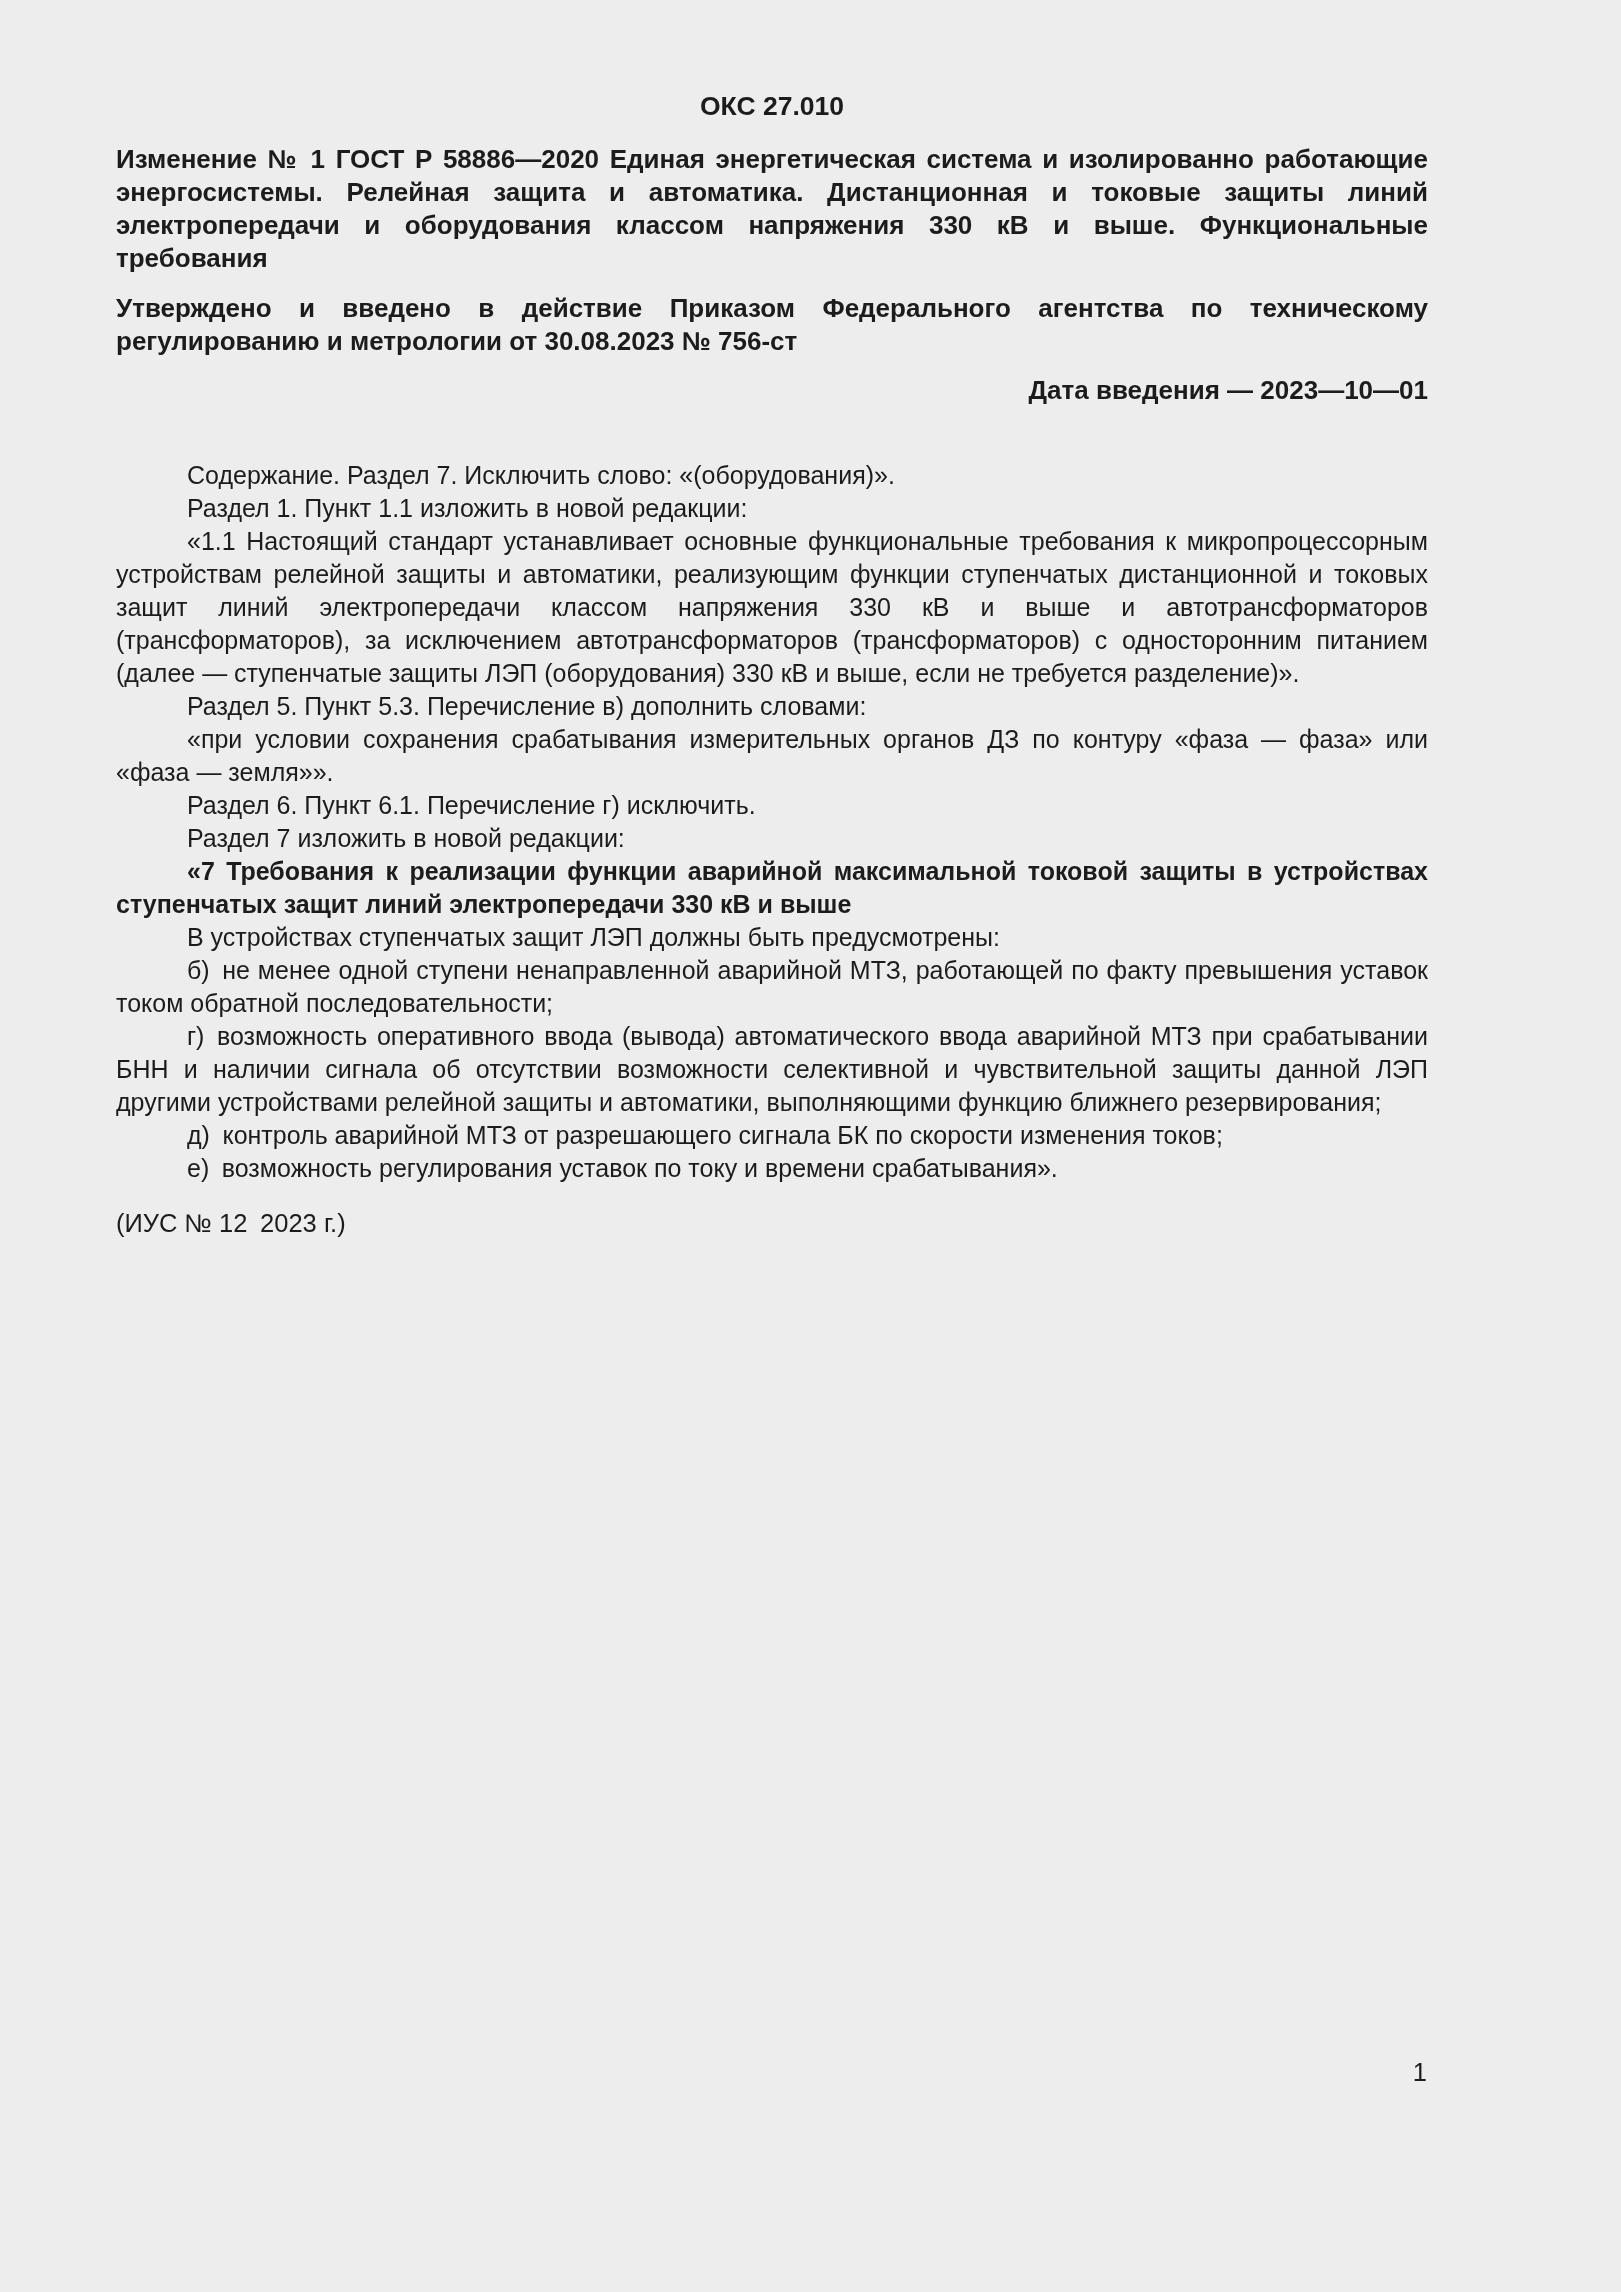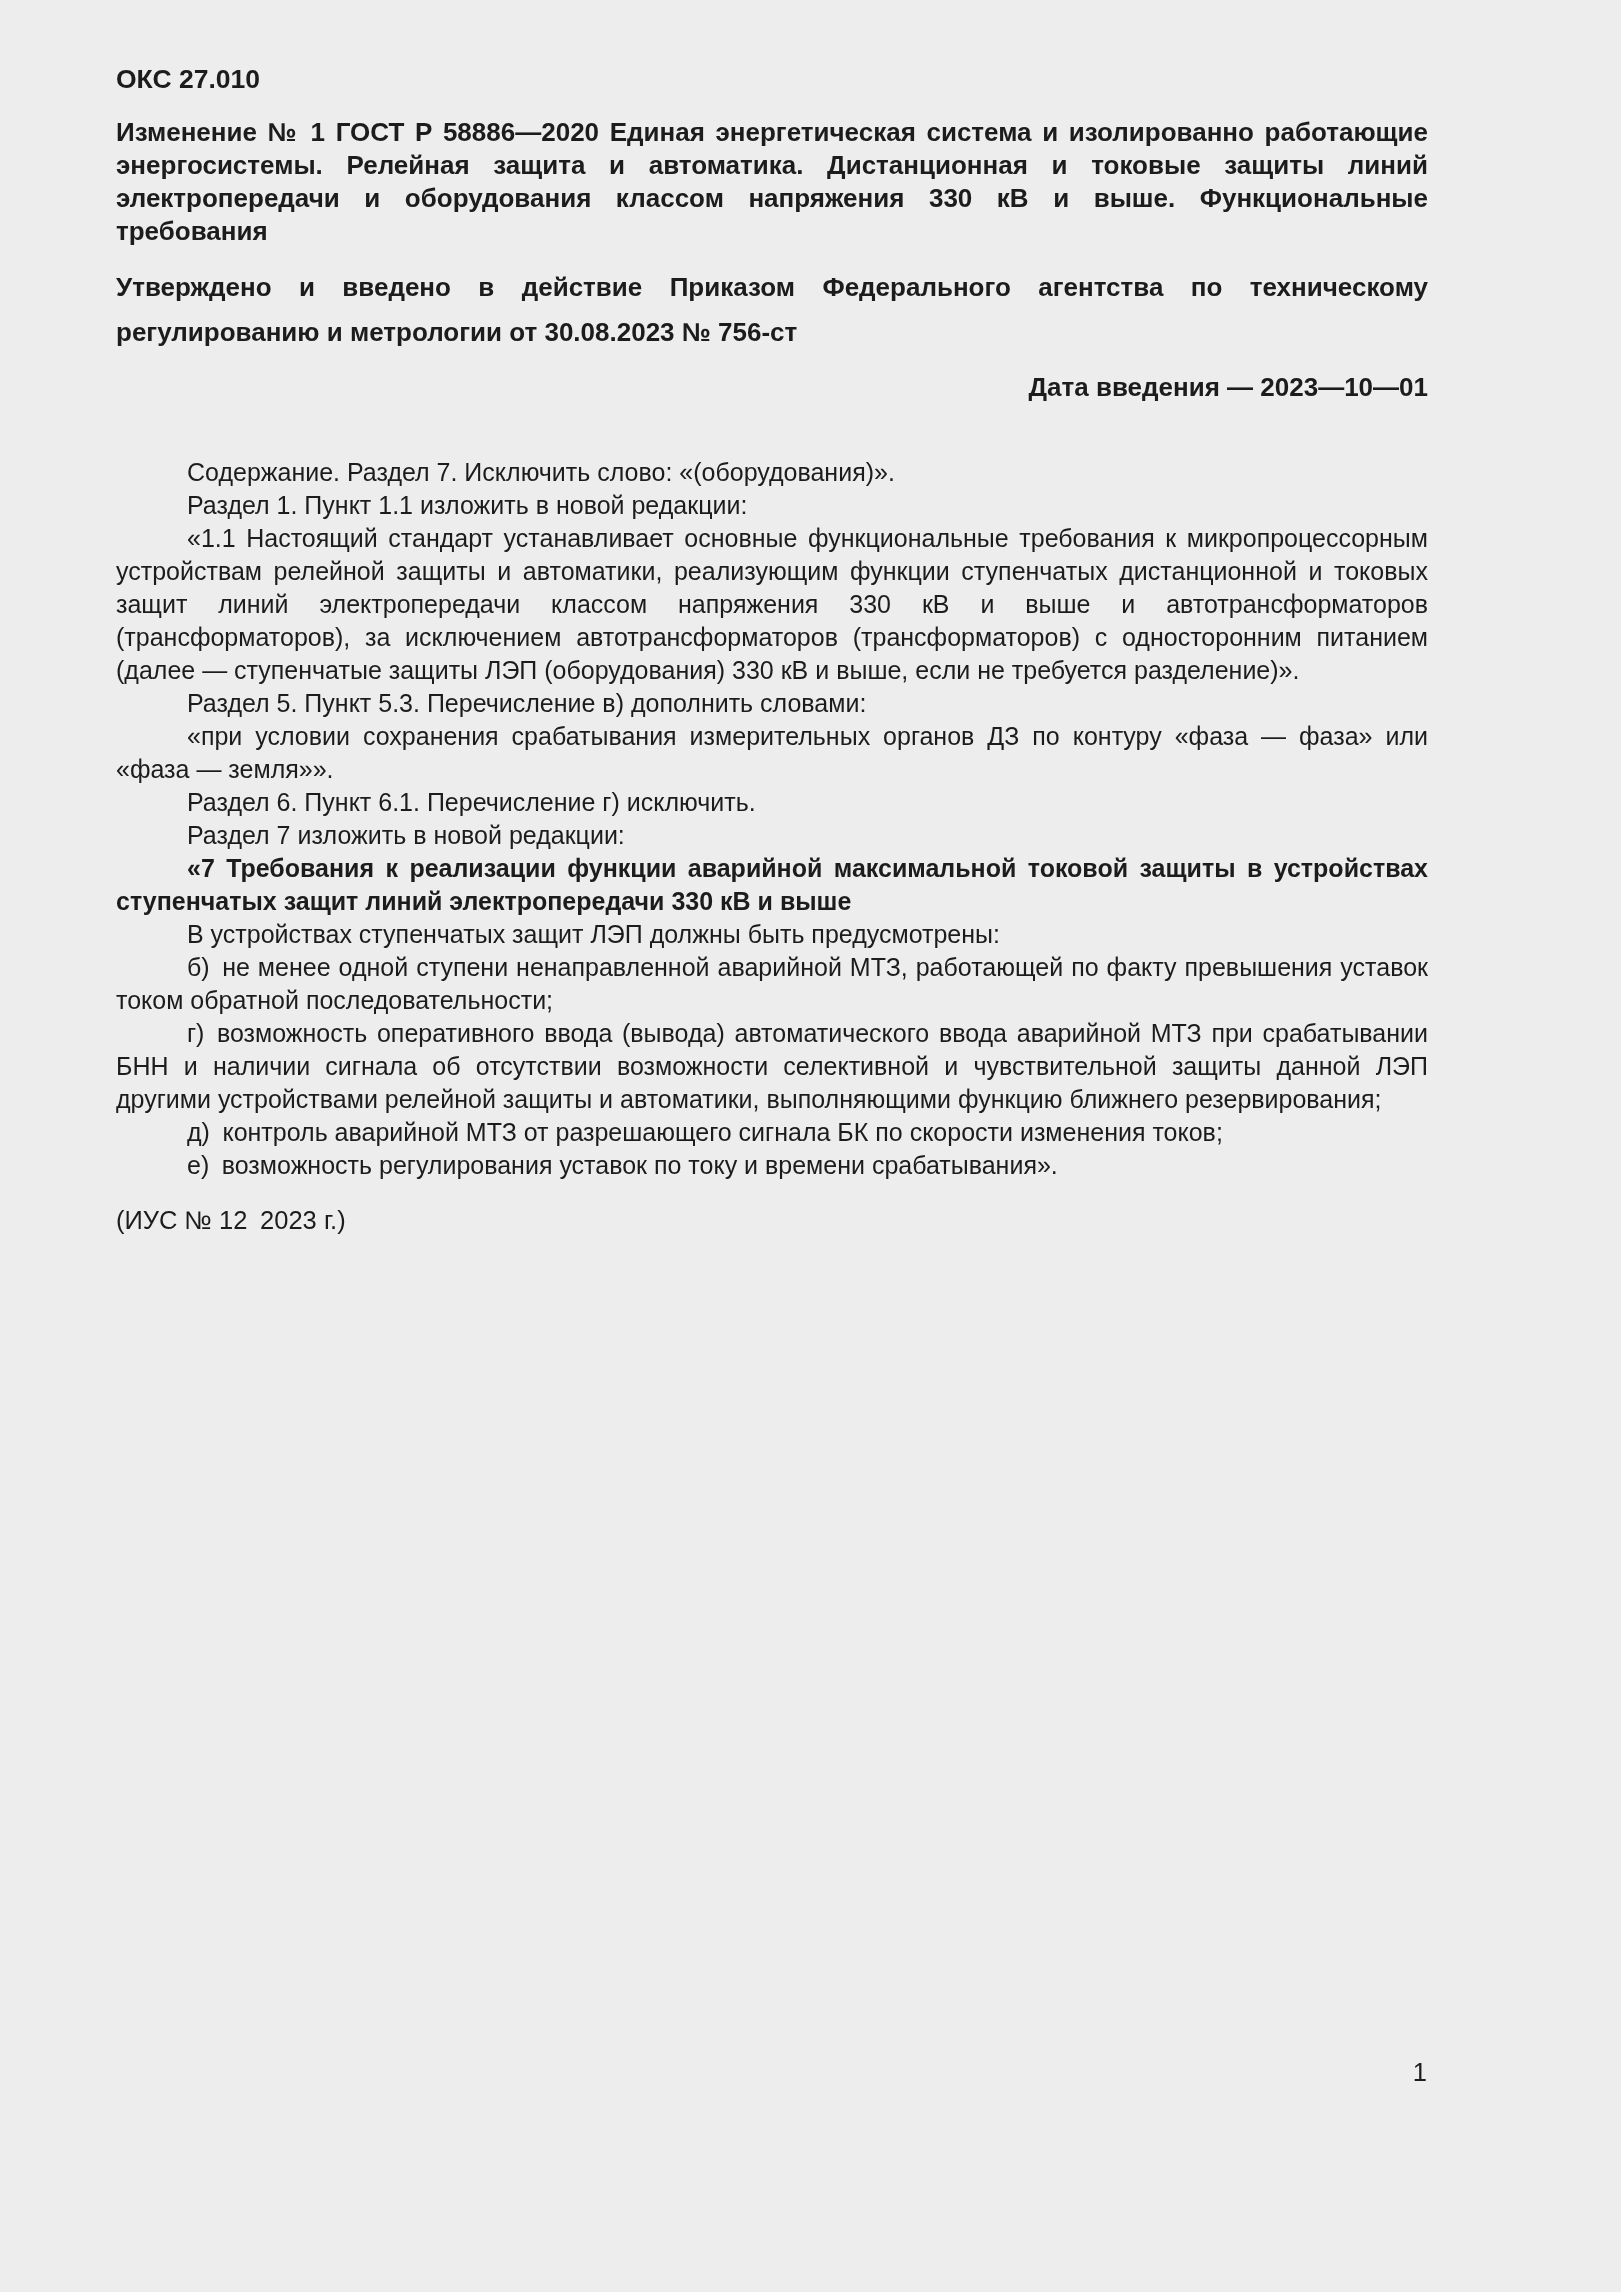--- a/index.html
+++ b/index.html
@@ -21,36 +21,36 @@
   .content {
     position: absolute;
     left: 116px;
     top: 0;
     width: 1312px;
   }
   p { margin: 0; }
   .bold { font-weight: bold; }
 
   .oks {
-    margin-top: 65px;
-    text-align: left;
+    margin-top: 92px;
+    text-align: center;
     font-weight: bold;
     font-size: 26.5px;
     line-height: 29px;
   }
   .title {
     margin-top: 22px;
     font-size: 26px;
     line-height: 33px;
     text-align: justify;
   }
   .approval {
     margin-top: 16.7px;
     font-size: 26px;
-    line-height: 45px;
+    line-height: 33px;
     text-align: justify;
   }
   .date {
     margin-top: 16.7px;
     font-size: 26px;
     line-height: 33px;
     text-align: right;
   }
   .body-block {
     margin-top: 52px;

